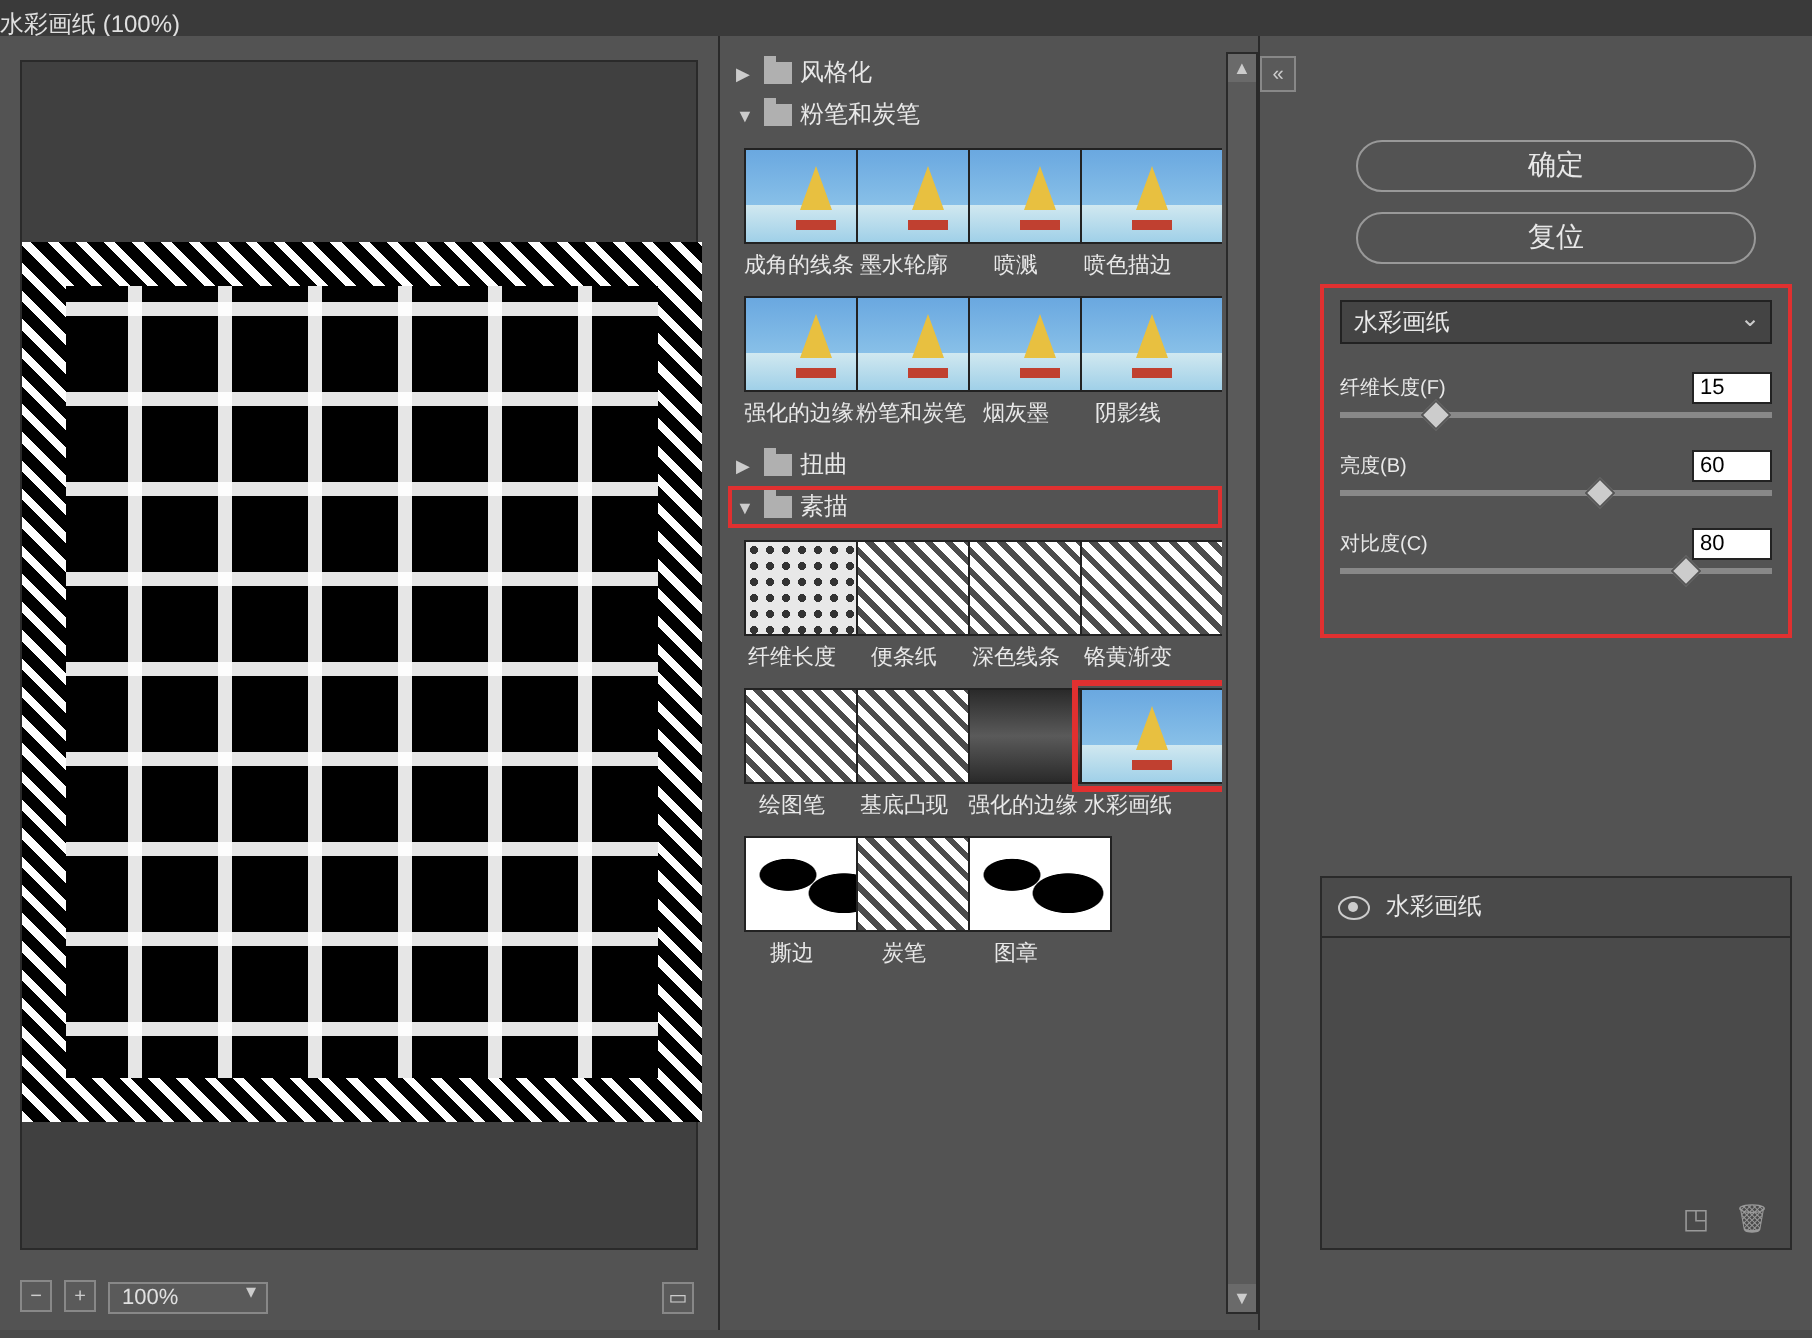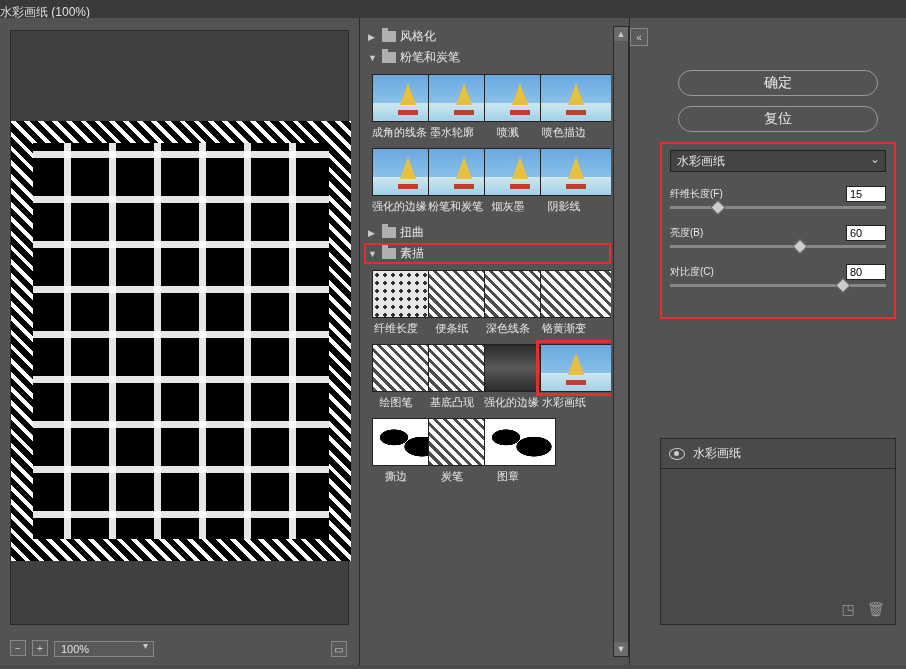--- a/index.html
+++ b/index.html
@@ -12,21 +12,21 @@
 .preview-canvas::before { content: ""; position: absolute; inset: 0; background:
   linear-gradient(90deg, transparent 0, transparent 8px, rgba(255,255,255,0.9) 8px, rgba(255,255,255,0.9) 15px, transparent 15px) 0 0/45px 100%,
   linear-gradient(0deg, transparent 0, transparent 8px, rgba(255,255,255,0.9) 8px, rgba(255,255,255,0.9) 15px, transparent 15px) 0 0/100% 45px;
   -webkit-mask: linear-gradient(#000,#000);
   mask: linear-gradient(#000,#000);
 }
 .preview-border { position:absolute; inset:0; border:22px solid transparent;
   border-image: repeating-linear-gradient(45deg,#fff 0 4px,#000 4px 10px) 22; }
 .preview-toolbar { position: absolute; bottom: 8px; left: 10px; display: flex; align-items: center; gap: 6px; }
 .tb-btn { width: 16px; height: 16px; border: 1px solid #888; background: #5a5a5a; display:flex; align-items:center; justify-content:center; color:#ccc; font-size:10px; cursor:pointer; }
-.zoom-select { background:#5a5a5a; color:#e0e0e0; border:1px solid #888; font-size:11px; padding:1px 18px 1px 6px; width:100px; appearance:none; position:relative; }
+.zoom-select { background:#5a5a5a; color:#e0e0e0; border:1px solid #888; font-size:11px; padding:1px 18px 1px 6px; width:80px; appearance:none; position:relative; }
 .zoom-wrap { position:relative; }
 .zoom-wrap::after { content:"▾"; position:absolute; right:6px; top:1px; color:#ccc; font-size:10px; pointer-events:none; }
 .nav-icon { position:absolute; bottom:8px; right:12px; width:16px; height:16px; border:1px solid #888; background:#5a5a5a; display:flex; align-items:center; justify-content:center; color:#ccc; font-size:10px; cursor:pointer; }
 
 .gallery-panel { width: 270px; background: #535353; position: relative; border-right: 1px solid #2a2a2a; }
 .gallery-scroll { position:absolute; top:8px; left:4px; right:18px; bottom:8px; overflow:hidden; }
 .scrollbar-v { position:absolute; top:8px; right:0; width:16px; bottom:8px; background:#5a5a5a; border:1px solid #2a2a2a; }
 .scroll-arrow { width:14px; height:14px; background:#6a6a6a; color:#ccc; font-size:9px; display:flex; align-items:center; justify-content:center; cursor:pointer; }
 .scroll-arrow.down { position:absolute; bottom:0; }
 .folder-row { display:flex; align-items:center; gap:4px; color:#e8e8e8; font-size:12px; padding:2px 4px; cursor:pointer; }

